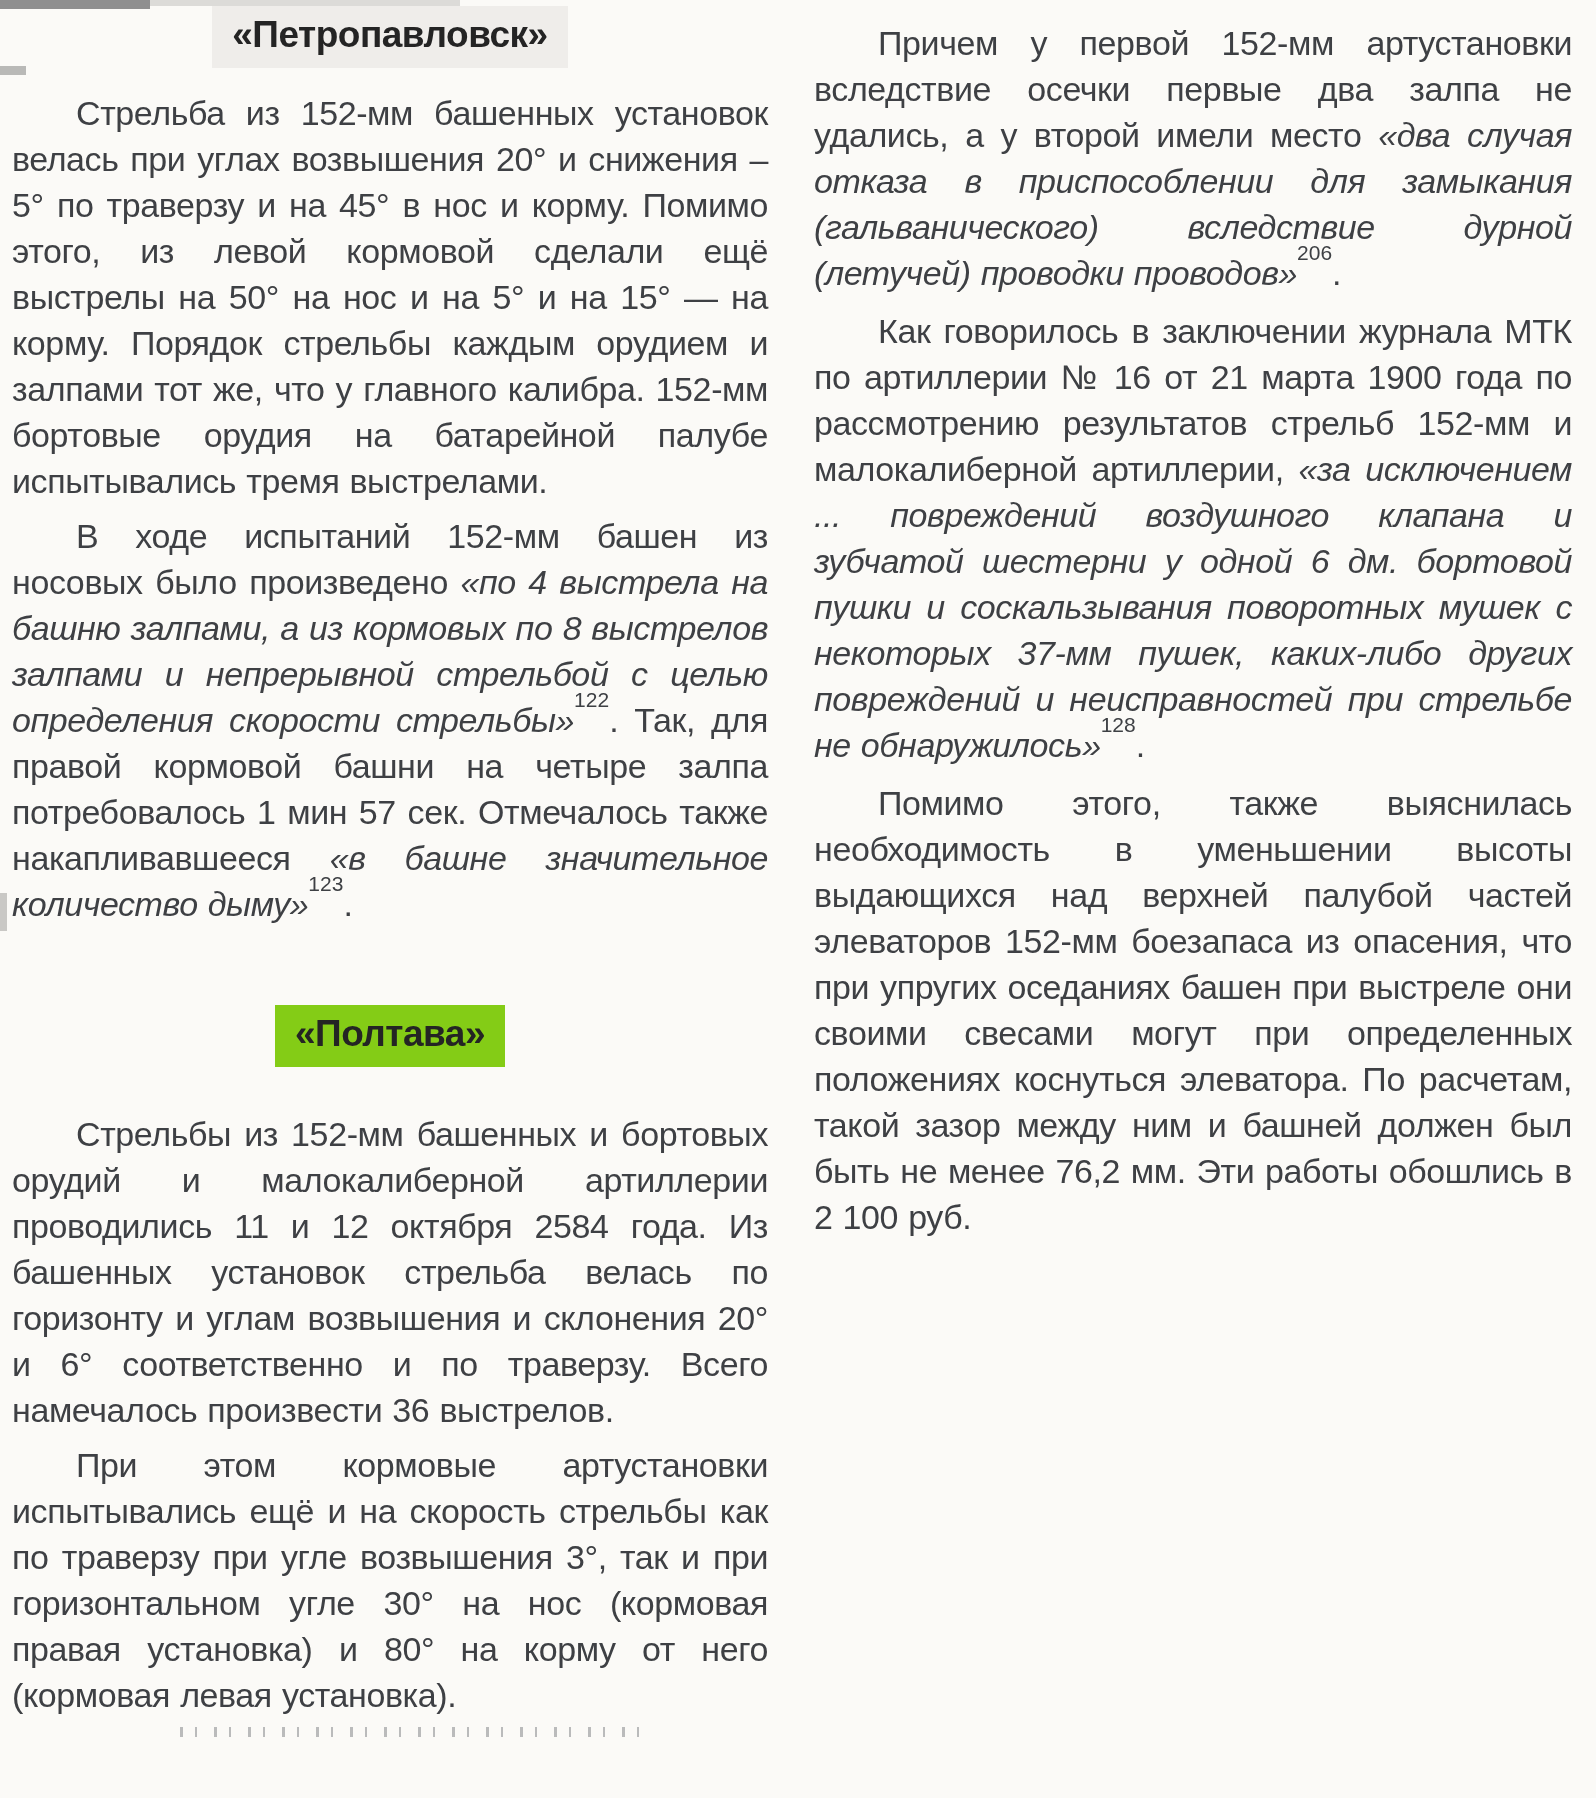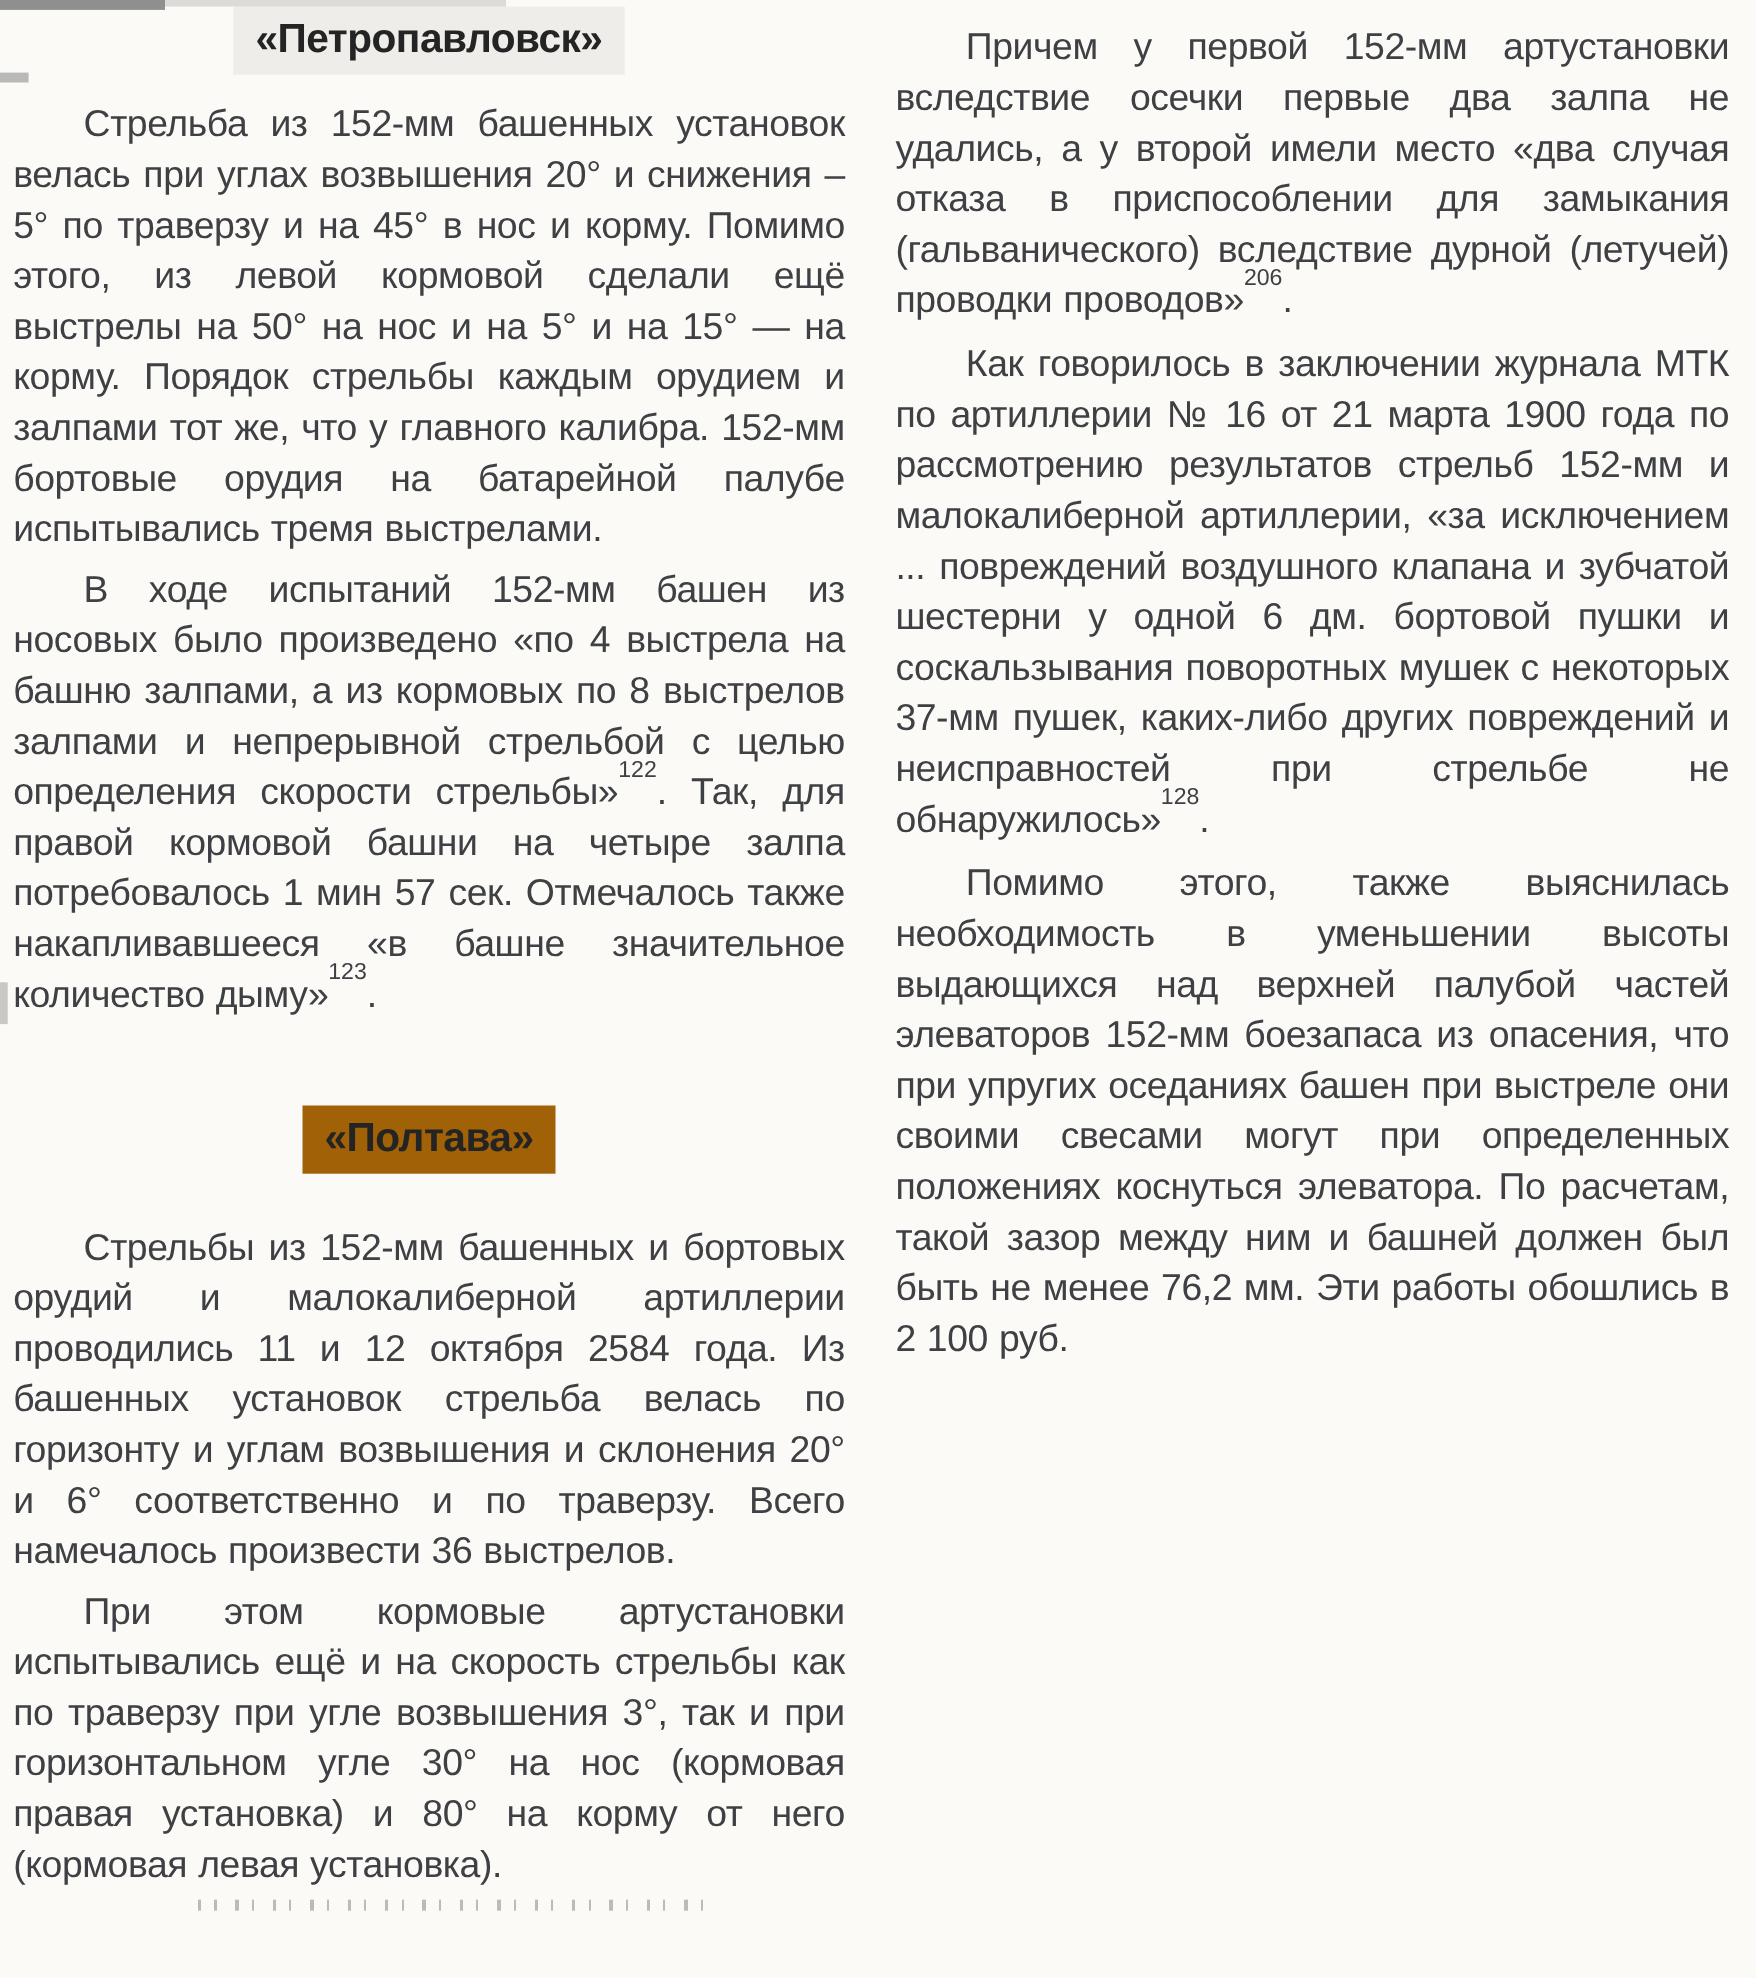--- a/index.html
+++ b/index.html
@@ -22,39 +22,39 @@
   .col-left  { flex:none; width:756px; }
   .col-right { flex:1; padding-top:14px; }
 
   .para {
     margin:0 0 9px;
     font-size:34px; line-height:46px;
     text-align:justify; text-indent:64px;
     letter-spacing:-0.4px; word-spacing:1px;
   }
   .col-right .para { margin-bottom:12px; }
-  .it { }
+  .it { font-style:italic; }
   sup.fn {
     font-size:21px; line-height:0;
     position:relative; top:-13px;
     font-style:normal; letter-spacing:0;
   }
 
   .heading { text-align:center; margin:0 0 22px; }
   .heading .hbox {
     display:inline-block;
     background:#efedea;
     color:#242424;
     font-weight:bold;
     font-size:37px; line-height:40px;
     padding:9px 20px 13px;
     letter-spacing:-0.5px;
   }
   .heading-2 { margin:78px 0 44px; }
-  .heading-2 .hbox { background:#a16207; }
+  .heading-2 .hbox { background:#84cc16; }
 
   
   .clipped-line {
     height:10px; width:470px;
     margin:4px 0 0 168px;
     overflow:hidden; opacity:.55;
     background:repeating-linear-gradient(90deg,
       #85878a 0 3px, transparent 3px 15px,
       #85878a 15px 17px, transparent 17px 34px);
   }

